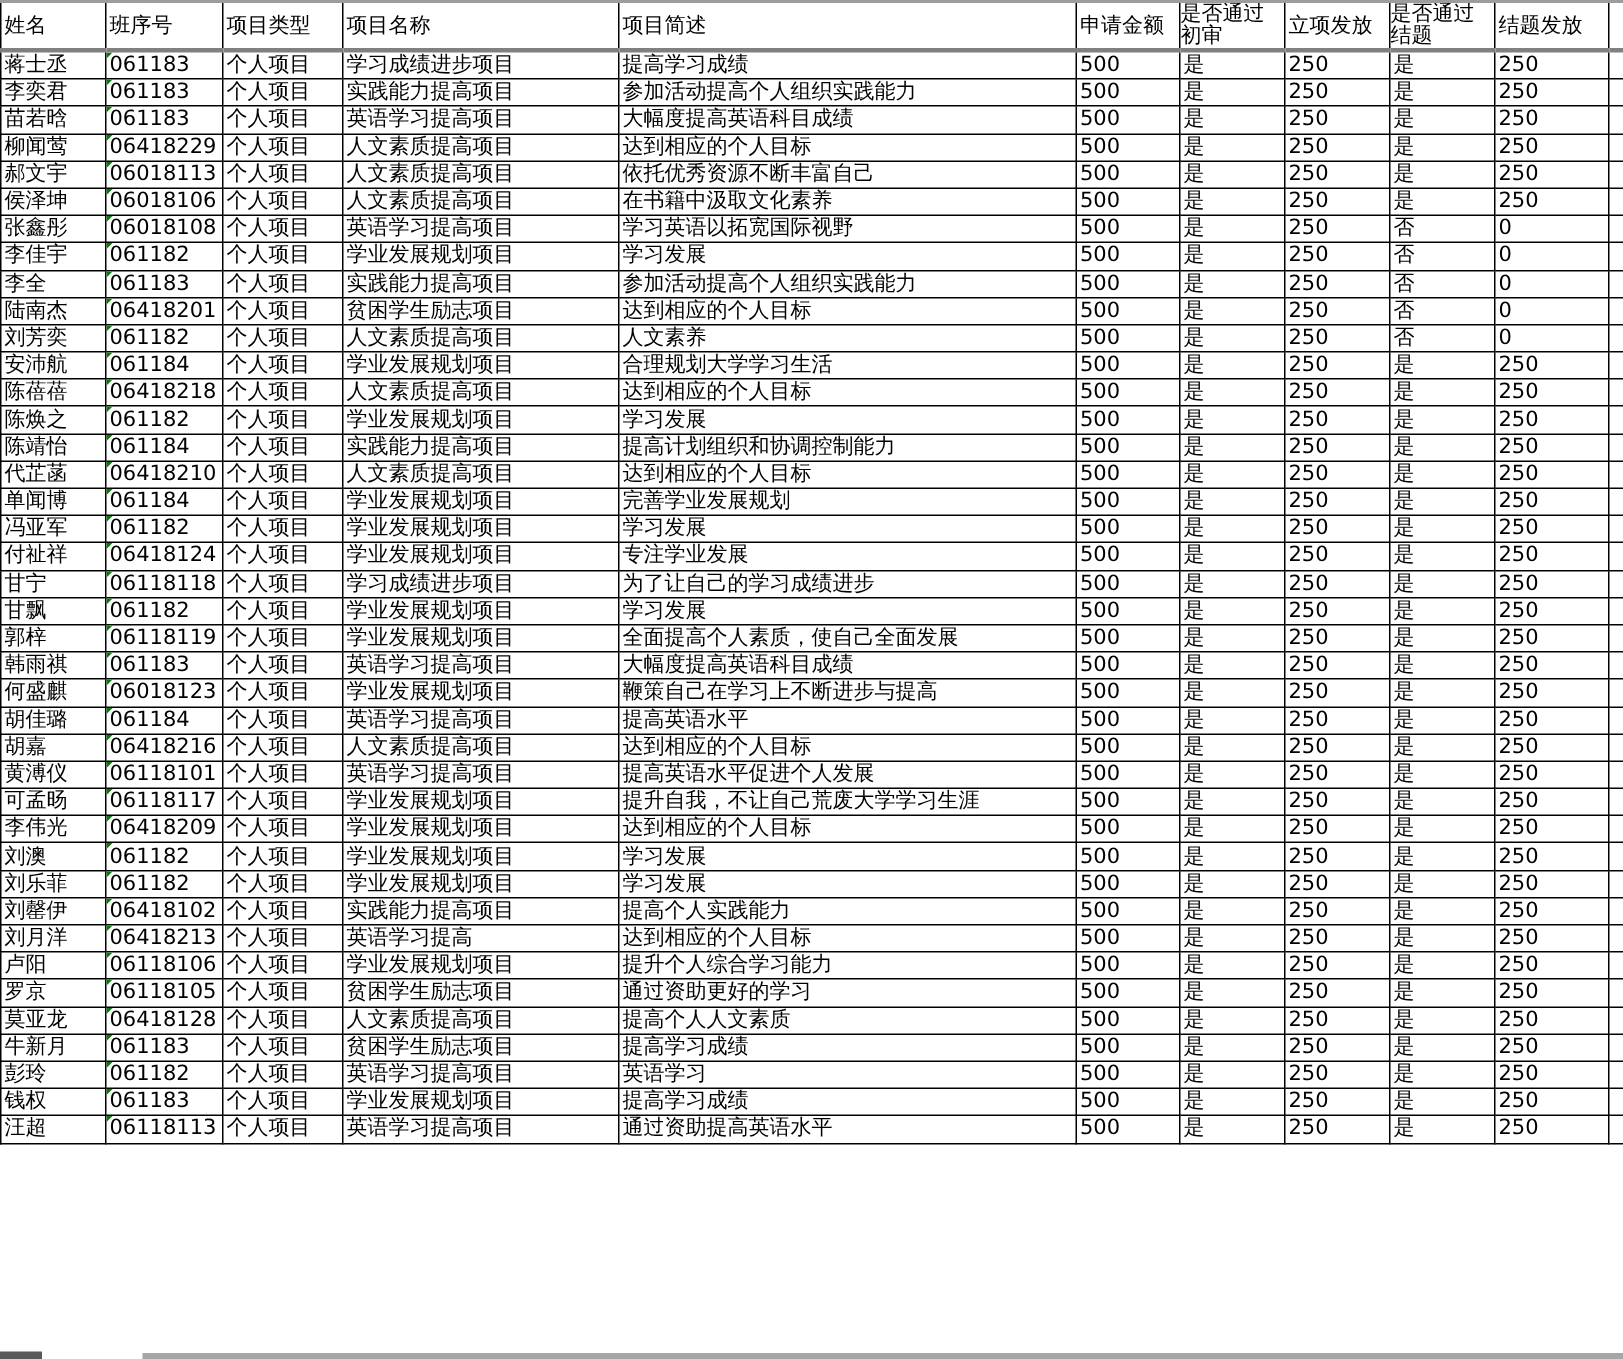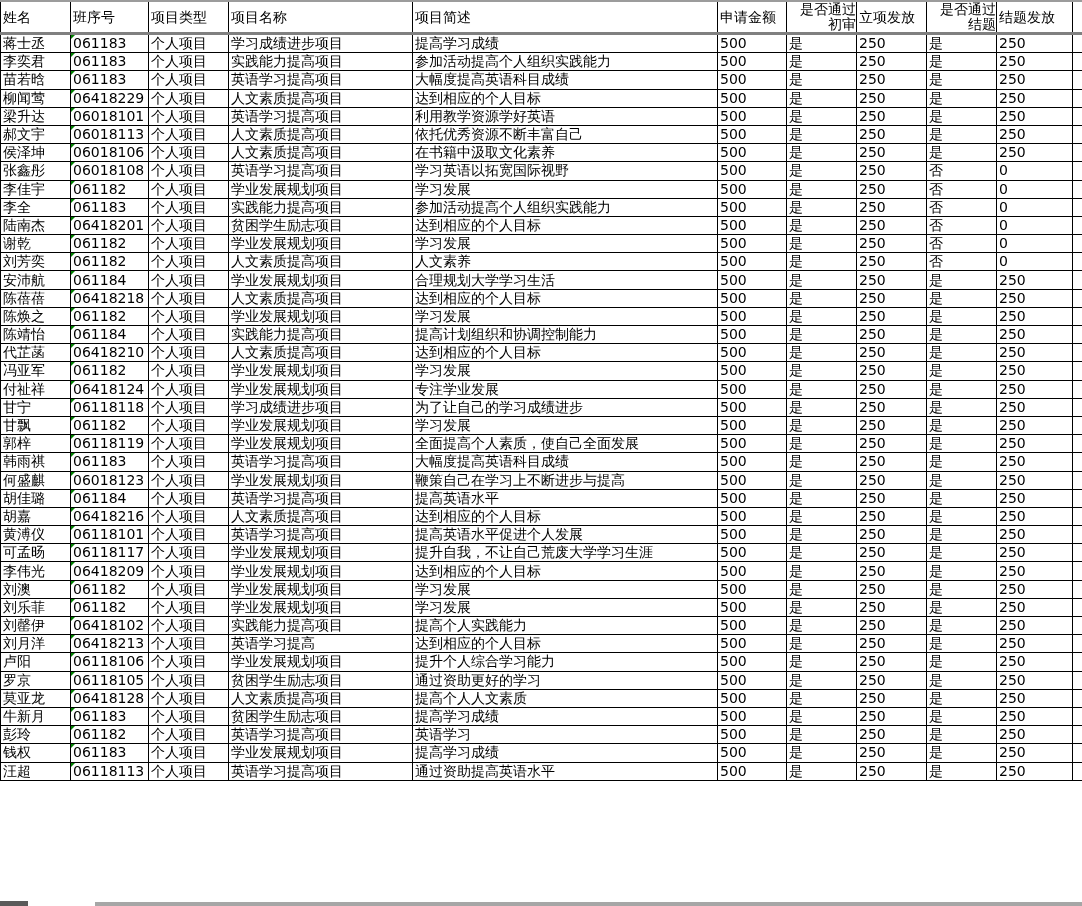--- a/index.html
+++ b/index.html
@@ -23,21 +23,21 @@
     font-size:14px;
     vertical-align:middle;
   }
   thead th{
     height:28px;
     line-height:15px;
     border-bottom:3px solid #808080;
     white-space:normal;
     vertical-align:middle;
   }
-  thead th.center{text-align:right;padding:0;}
+  thead th.center{text-align:left;padding:0;}
   td.flagcell{position:relative;margin-top:24px;}
   .flag{
     position:absolute;left:0;top:0;width:0;height:0;
     border-top:4px solid #008000;border-right:4px solid transparent;
   }
   td.clip,th.clip{padding:0;}
   .edge-strip{position:absolute;bottom:0;height:4px;background:#a6a6a6;}
   .edge-strip.dark{background:#5a5a5a;height:5px;}
 </style>
 </head>
@@ -120,33 +120,20 @@
           <td>人文素质提高项目</td>
           <td>达到相应的个人目标</td>
           <td>500</td>
           <td>是</td>
           <td>250</td>
           <td>是</td>
           <td>250</td>
           <td class="clip"></td>
         </tr>
         <tr>
-          <td>梁升达</td>
-          <td class="flagcell"><span class="flag"></span><span>06018101</span></td>
-          <td>个人项目</td>
-          <td>英语学习提高项目</td>
-          <td>利用教学资源学好英语</td>
-          <td>500</td>
-          <td>是</td>
-          <td>250</td>
-          <td>是</td>
-          <td>250</td>
-          <td class="clip"></td>
-        </tr>
-        <tr>
           <td>郝文宇</td>
           <td class="flagcell"><span class="flag"></span><span>06018113</span></td>
           <td>个人项目</td>
           <td>人文素质提高项目</td>
           <td>依托优秀资源不断丰富自己</td>
           <td>500</td>
           <td>是</td>
           <td>250</td>
           <td>是</td>
           <td>250</td>
@@ -211,46 +198,33 @@
           <td>贫困学生励志项目</td>
           <td>达到相应的个人目标</td>
           <td>500</td>
           <td>是</td>
           <td>250</td>
           <td>否</td>
           <td>0</td>
           <td class="clip"></td>
         </tr>
         <tr>
-          <td>谢乾</td>
-          <td class="flagcell"><span class="flag"></span><span>061182</span></td>
-          <td>个人项目</td>
-          <td>学业发展规划项目</td>
-          <td>学习发展</td>
+          <td>刘芳奕</td>
+          <td class="flagcell"><span class="flag"></span><span>061182</span></td>
+          <td>个人项目</td>
+          <td>人文素质提高项目</td>
+          <td>人文素养</td>
           <td>500</td>
           <td>是</td>
           <td>250</td>
           <td>否</td>
           <td>0</td>
           <td class="clip"></td>
         </tr>
         <tr>
-          <td>刘芳奕</td>
-          <td class="flagcell"><span class="flag"></span><span>061182</span></td>
-          <td>个人项目</td>
-          <td>人文素质提高项目</td>
-          <td>人文素养</td>
-          <td>500</td>
-          <td>是</td>
-          <td>250</td>
-          <td>否</td>
-          <td>0</td>
-          <td class="clip"></td>
-        </tr>
-        <tr>
           <td>安沛航</td>
           <td class="flagcell"><span class="flag"></span><span>061184</span></td>
           <td>个人项目</td>
           <td>学业发展规划项目</td>
           <td>合理规划大学学习生活</td>
           <td>500</td>
           <td>是</td>
           <td>250</td>
           <td>是</td>
           <td>250</td>
@@ -294,20 +268,33 @@
           <td>是</td>
           <td>250</td>
           <td class="clip"></td>
         </tr>
         <tr>
           <td>代芷菡</td>
           <td class="flagcell"><span class="flag"></span><span>06418210</span></td>
           <td>个人项目</td>
           <td>人文素质提高项目</td>
           <td>达到相应的个人目标</td>
+          <td>500</td>
+          <td>是</td>
+          <td>250</td>
+          <td>是</td>
+          <td>250</td>
+          <td class="clip"></td>
+        </tr>
+        <tr>
+          <td>单闻博</td>
+          <td class="flagcell"><span class="flag"></span><span>061184</span></td>
+          <td>个人项目</td>
+          <td>学业发展规划项目</td>
+          <td>完善学业发展规划</td>
           <td>500</td>
           <td>是</td>
           <td>250</td>
           <td>是</td>
           <td>250</td>
           <td class="clip"></td>
         </tr>
         <tr>
           <td>冯亚军</td>
           <td class="flagcell"><span class="flag"></span><span>061182</span></td>

